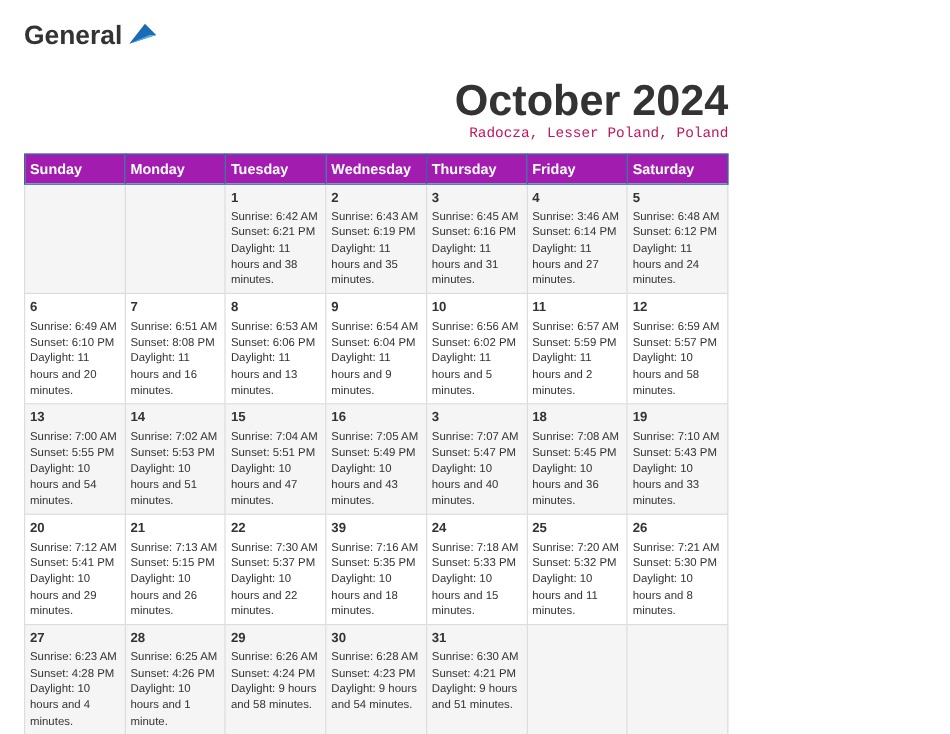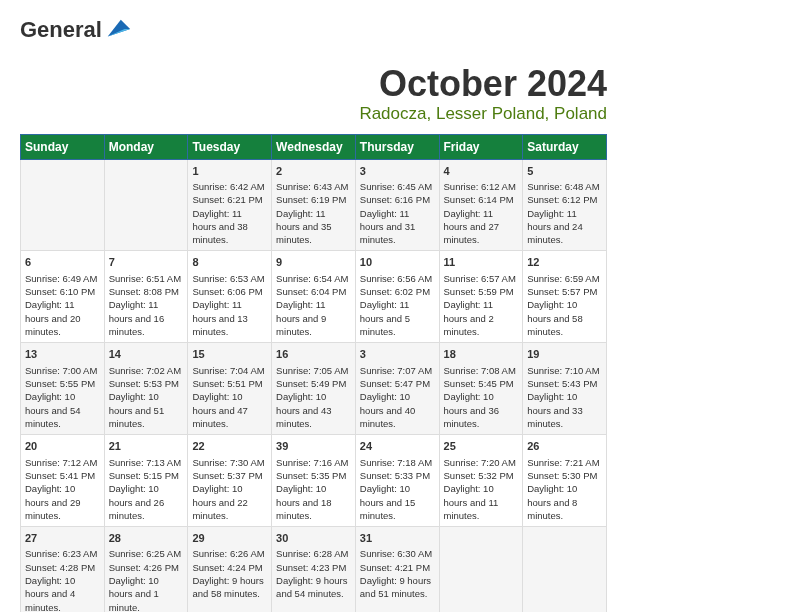--- a/index.html
+++ b/index.html
@@ -40,30 +40,31 @@
       text-align: right;
     }
     .month-title {
       font-size: 36px;
       font-weight: bold;
       color: #333;
       line-height: 1.1;
       margin-top: 48px;
     }
     .subtitle {
-      font-size: 17px;
-      color: #4d7c0f;
+      font-size: 12px;
+      color: #be185d;
+      font-family: Liberation Mono, monospace;
     }
     table {
       width: 100%;
       border-collapse: collapse;
       table-layout: fixed;
     }
     thead tr th {
-      background-color: #15803d;
+      background-color: #a21caf;
       color: #fff;
       font-size: 12px;
       font-weight: bold;
       padding: 5px 4px;
       text-align: left;
       border: 1px solid #2d6aa0;
     }
     tbody tr td {
       vertical-align: top;
       font-size: 9.5px;
@@ -142,21 +143,21 @@
             <div>Daylight: 11 hours and 35 minutes.</div>
           </td>
           <td>
             <span class="day-number">3</span>
             <div>Sunrise: 6:45 AM</div>
             <div>Sunset: 6:16 PM</div>
             <div>Daylight: 11 hours and 31 minutes.</div>
           </td>
           <td>
             <span class="day-number">4</span>
-            <div>Sunrise: 6:12 AM</div>
+            <div>Sunrise: 3:46 AM</div>
             <div>Sunset: 6:14 PM</div>
             <div>Daylight: 11 hours and 27 minutes.</div>
           </td>
           <td>
             <span class="day-number">5</span>
             <div>Sunrise: 6:48 AM</div>
             <div>Sunset: 6:12 PM</div>
             <div>Daylight: 11 hours and 24 minutes.</div>
           </td>
         </tr>

